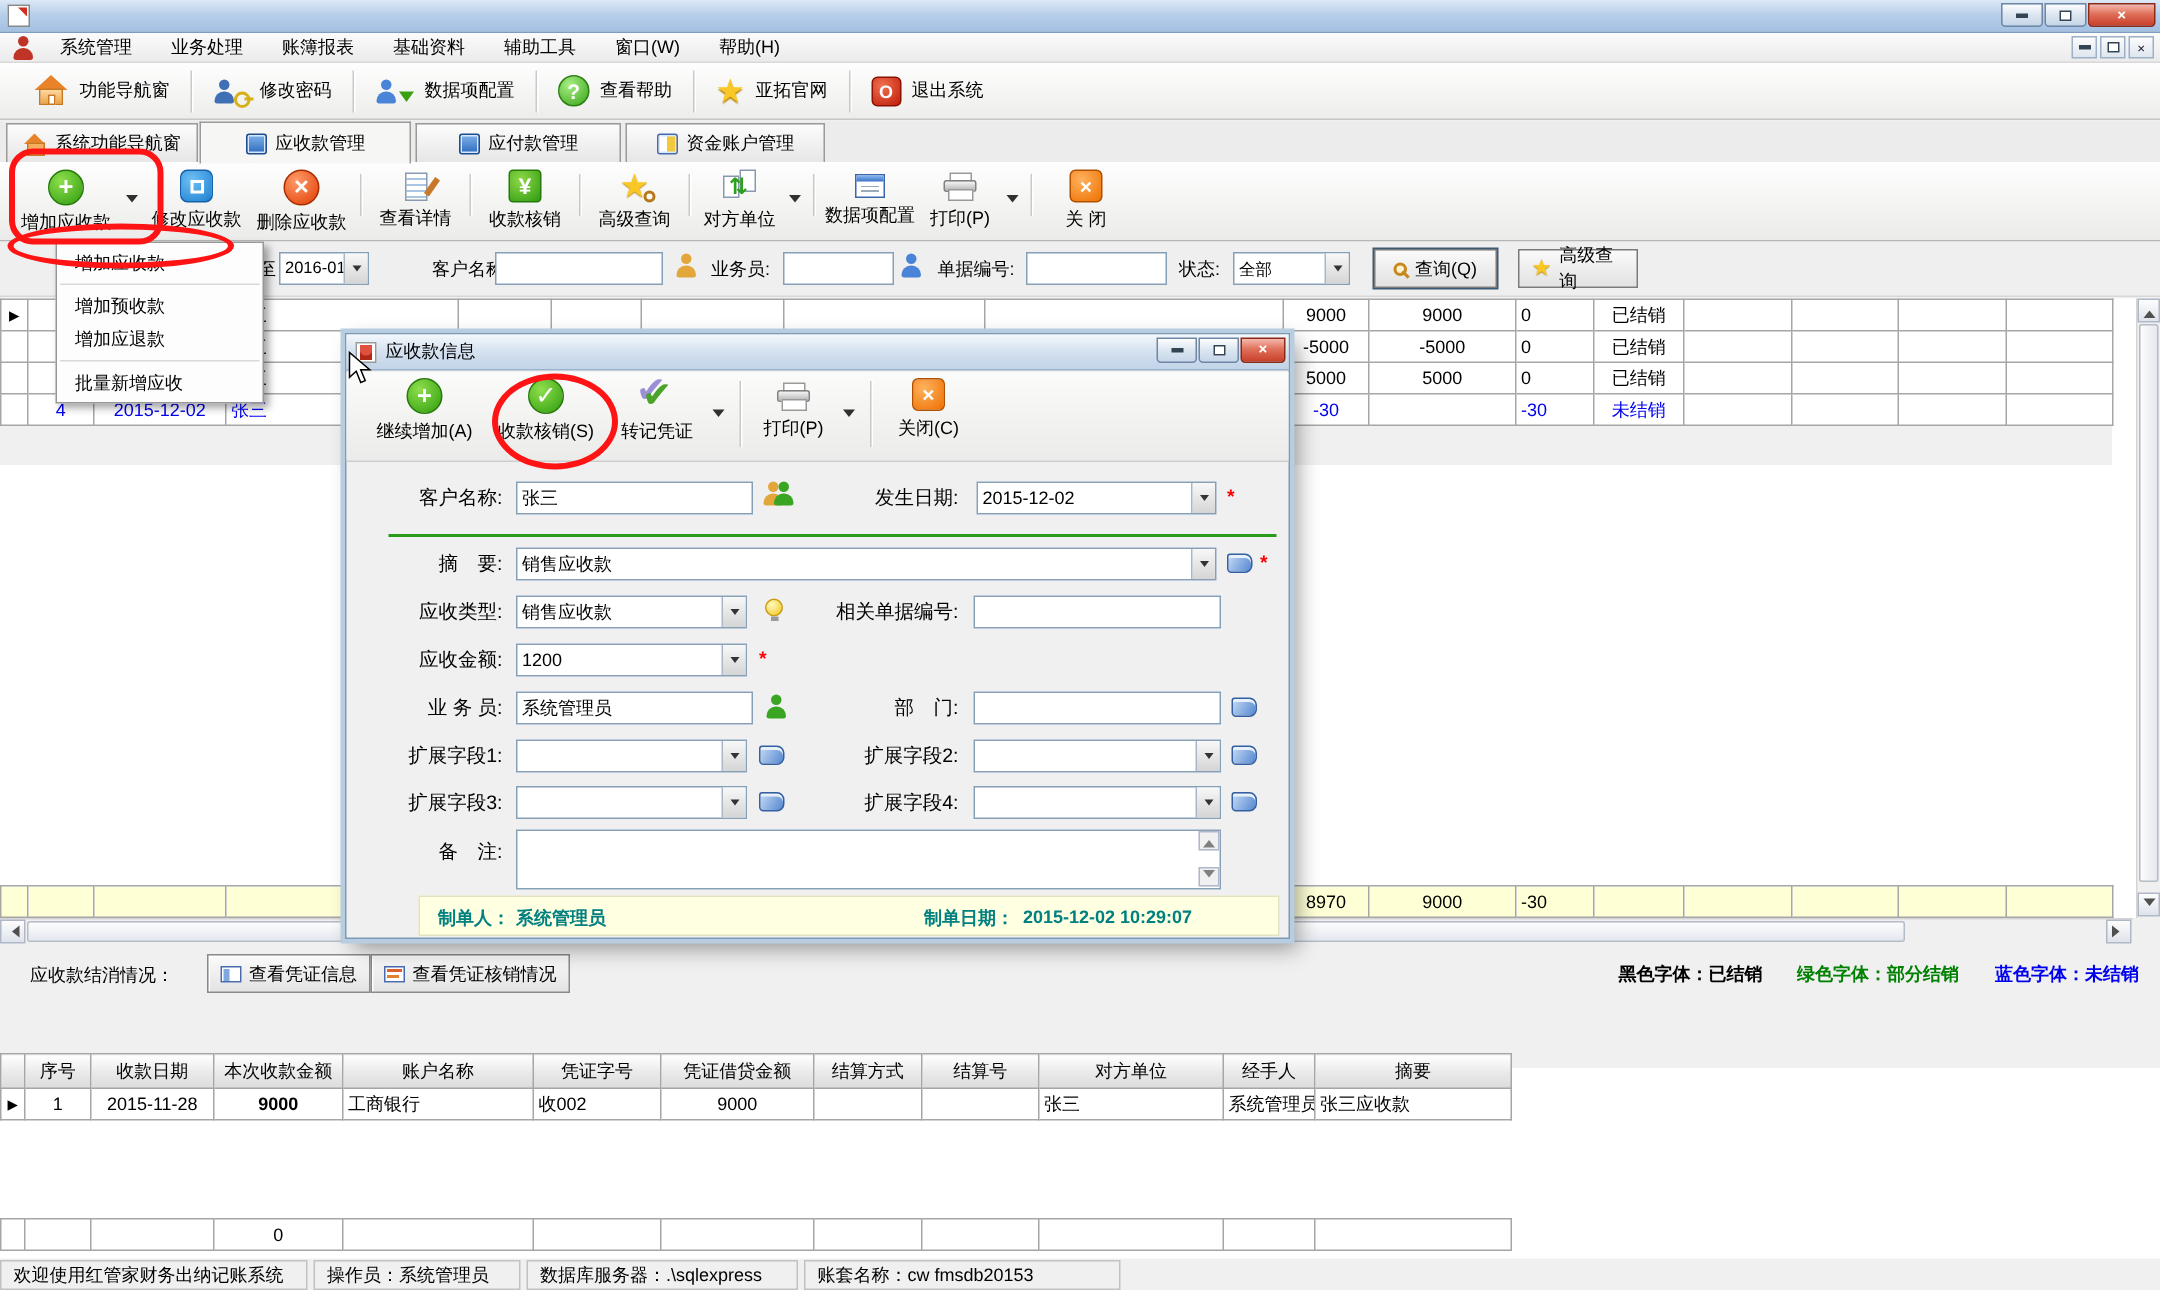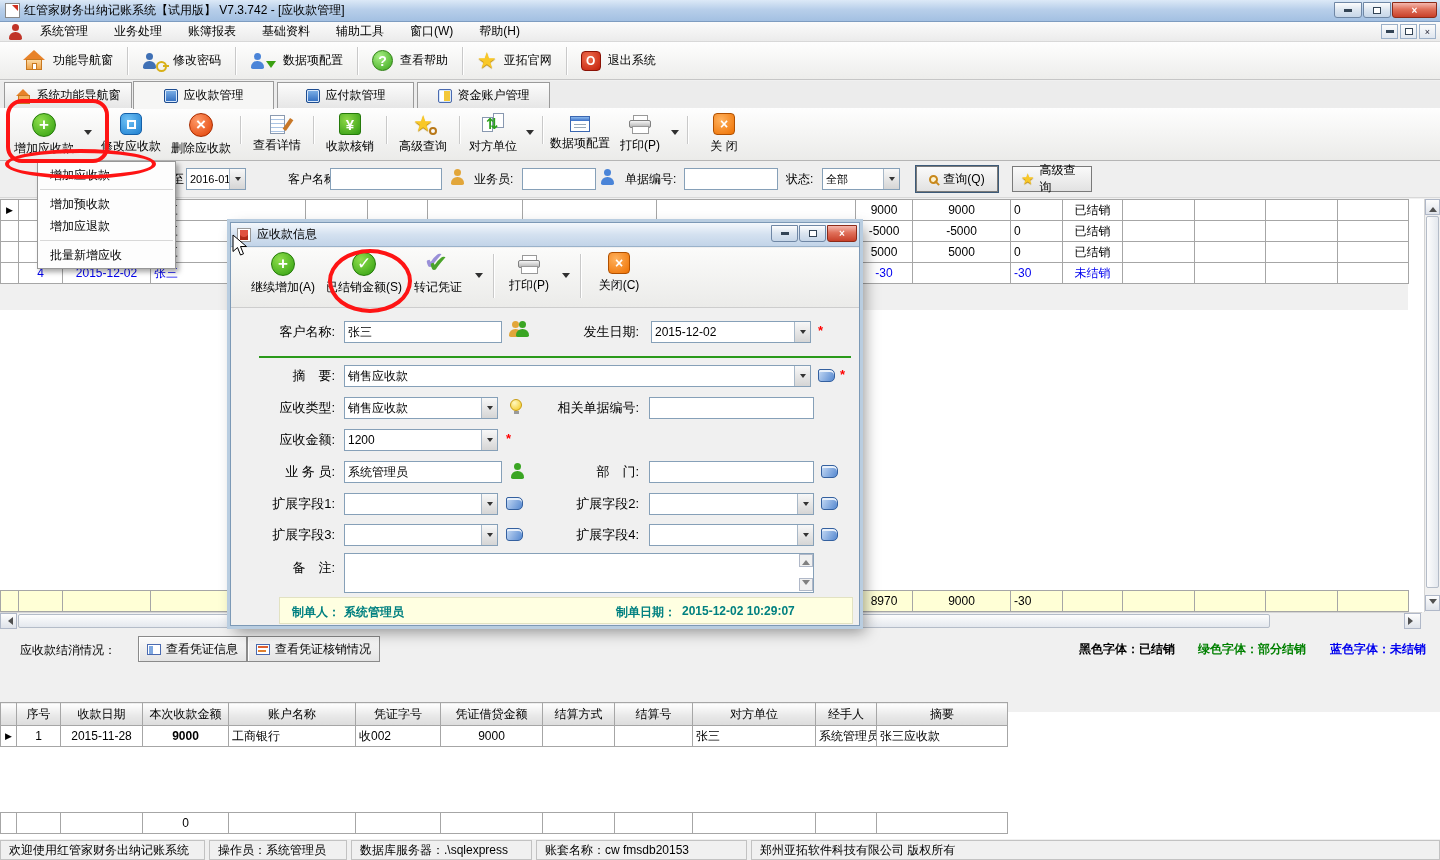--- a/index.html
+++ b/index.html
@@ -150,21 +150,20 @@
 .ann{position:absolute;border:4px solid #fe1414;z-index:50;pointer-events:none}
 .cursor{position:absolute;z-index:60;pointer-events:none}
 </style>
 </head>
 <body>
 
 <div class="screen">
 
   <div class="titlebar">
     <div class="appicon"></div>
-    <span class="ttl">红管家财务出纳记账系统【试用版】  V7.3.742 - [应收款管理]</span>
   </div>
   <div class="winbtn" style="left:1334px;width:28px">
       <span class="bar-min"></span>
     </div>
   <div class="winbtn" style="left:1363px;width:28px">
       <span class="rest"></span>
     </div>
   <div class="winbtn close" style="left:1392px;width:45px">
       <span>×</span>
     </div>
@@ -603,21 +602,20 @@
           <td></td>
     </tr>
   </tbody>
     </table>
 
   <div class="statusbar">
     <div class="seg" style="width:205px">欢迎使用红管家财务出纳记账系统</div>
     <div class="seg" style="width:138px">操作员：系统管理员</div>
     <div class="seg" style="width:181px">数据库服务器：.\sqlexpress</div>
     <div class="seg" style="width:211px">账套名称：cw fmsdb20153</div>
-    <div class="seg" style="flex:1">郑州亚拓软件科技有限公司 版权所有</div>
   </div>
 
   <div class="ddmenu">
     <div class="item">增加应收款</div>
     <div class="msep"></div>
     <div class="item">增加预收款</div>
     <div class="item">增加应退款</div>
     <div class="msep"></div>
     <div class="item">批量新增应收</div>
   </div>
@@ -637,21 +635,21 @@
         <span>×</span>
       </div>
 
     <div class="dtb">
       <div class="dtbb" style="width:80px">
         <span class="icir i24 g24">+</span>
         <span class="lb">继续增加(A)</span>
       </div>
       <div class="dtbb" style="width:82px">
         <span class="icir i24 g24">✓</span>
-        <span class="lb">已结销金额(S)</span>
+        <span class="lb">收款核销(S)</span>
       </div>
       <div class="dtbb" style="width:66px">
         <span class="dblcheck">✔</span>
         <span class="lb">转记凭证</span>
       </div>
       <div class="dropstrip">
           <span class="tri-d"></span>
         </div>
       <div class="dsep"></div>
       <div class="dtbb" style="width:58px">

